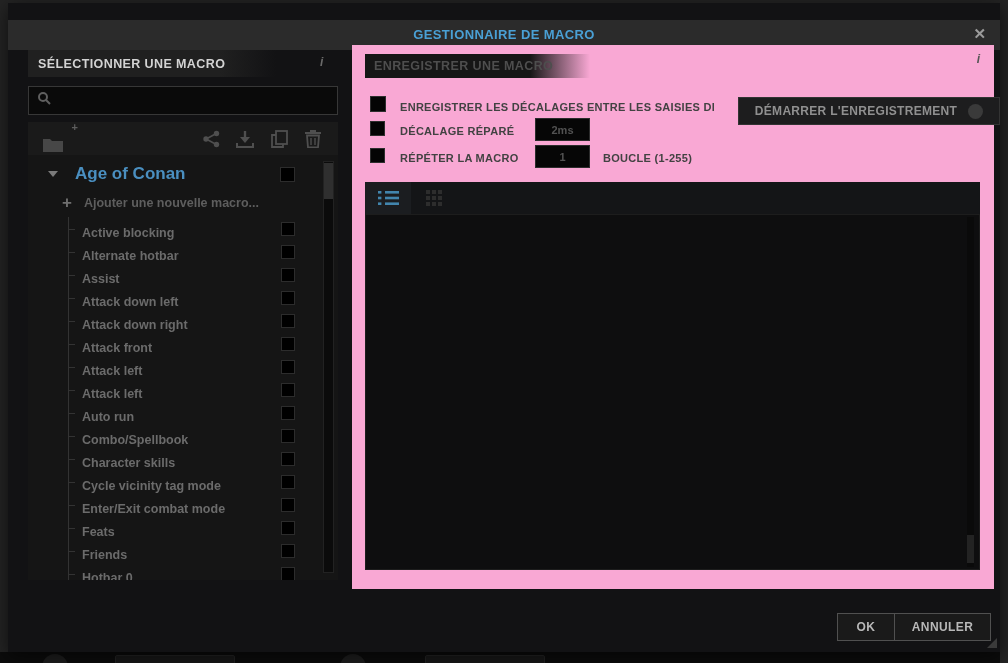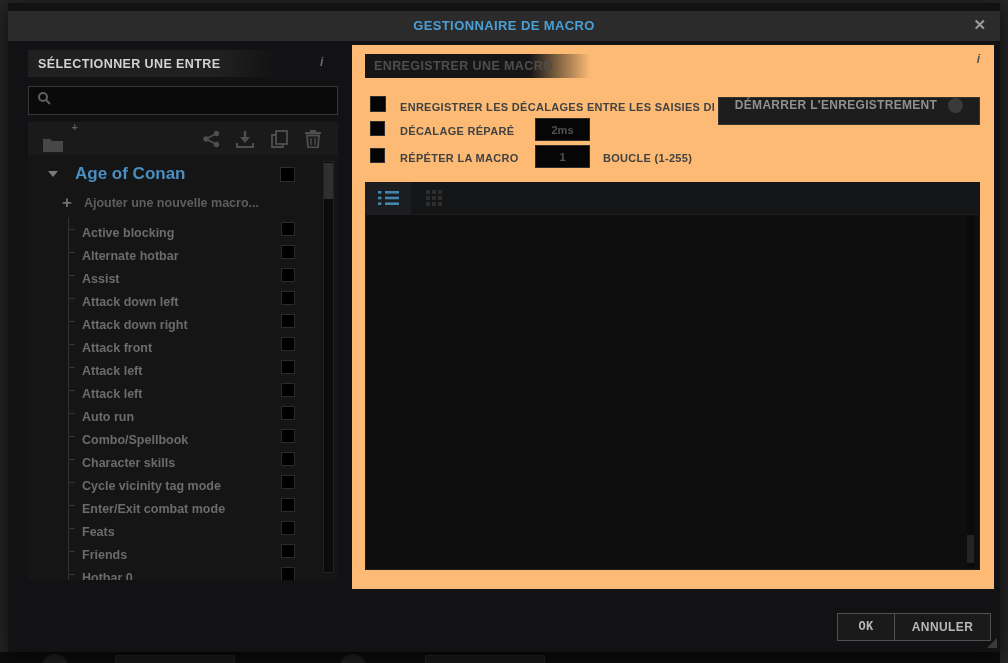--- a/index.html
+++ b/index.html
@@ -6,21 +6,21 @@
   body{width:1008px;height:663px;background:#242424;font-family:"Liberation Sans",sans-serif;overflow:hidden;position:relative;}
   *{box-sizing:border-box;}
 
   
   .backdrop{position:absolute;left:0;top:652px;width:1008px;height:11px;background:#0c0c0c;}
   .backdrop .knob{position:absolute;top:2px;width:26px;height:26px;border-radius:50%;background:#1e1e1e;}
   .backdrop .box{position:absolute;top:3px;height:14px;background:#181818;border:1px solid #232323;border-radius:2px;}
 
   
   .dialog{position:absolute;left:8px;top:3px;width:992px;height:649px;background:#121214;box-shadow:0 4px 18px rgba(0,0,0,.6);}
-  .titlebar{position:absolute;left:0;top:8px;width:100%;height:30px;background:#2b2b2b;}
+  .titlebar{position:absolute;left:0;top:17px;width:100%;height:30px;background:#2b2b2b;}
   .title{position:absolute;left:0;right:0;top:7px;text-align:center;color:#4aa0d5;font-weight:bold;font-size:13px;letter-spacing:.4px;}
   .close{position:absolute;right:14px;top:5px;color:#9b9b9b;font-size:15px;font-weight:bold;cursor:pointer;line-height:18px;}
 
   
   .lp-header{position:absolute;left:20px;top:47px;width:310px;height:27px;background:linear-gradient(to right,#202020 0%,#202020 62%,rgba(32,32,32,0) 80%);display:flex;align-items:center;padding-left:10px;}
   .lp-header .hd{color:#d3d3d3;font-weight:bold;font-size:12.5px;letter-spacing:.4px;}
   .info-i{position:absolute;color:#6a6a6a;font-weight:bold;font-size:12px;font-style:italic;}
   .lp-info{left:312px;top:52px;}
   .searchbox{position:absolute;left:20px;top:83px;width:310px;height:29px;background:#0a0a0a;border:1px solid #373737;display:flex;align-items:center;padding-left:8px;}
   .searchbox input{background:transparent;border:none;outline:none;color:#bbb;font-size:12px;width:260px;margin-left:8px;font-family:"Liberation Sans",sans-serif;}
@@ -40,42 +40,42 @@
   .row-item{height:23px;padding-left:40px;}
   .connector{position:absolute;left:40px;top:0;height:100%;width:9px;border-left:1px solid #333;}
   .connector::after{content:"";position:absolute;left:0;top:50%;width:6px;height:1px;background:#333;}
   .item-label{color:#6b6b6b;font-weight:bold;font-size:12.5px;margin-left:14px;margin-top:8px;}
   .cb{position:absolute;right:43px;width:14px;height:14px;background:#000;border:1px solid #2c2c2c;cursor:pointer;}
   .row-group .cb{width:15px;height:15px;}
   .scrolltrack{position:absolute;right:4px;top:6px;width:11px;height:412px;background:#0b0b0b;border:1px solid #222;}
   .scrollthumb{position:absolute;left:0;top:1px;width:9px;height:36px;background:#2f2f2f;}
 
   
-  .rp{position:absolute;left:344px;top:42px;width:642px;height:544px;background:#fdba74;}
+  .rp{position:absolute;left:344px;top:42px;width:642px;height:544px;background:#f9a8d4;}
   .rp-header{position:absolute;left:13px;top:9px;width:300px;height:24px;background:linear-gradient(to right,#161616 0%,#161616 55%,rgba(22,22,22,0) 75%);display:flex;align-items:center;padding-left:9px;}
   .rp-header .hd{color:#4e4e4e;font-weight:bold;font-size:12.5px;letter-spacing:.4px;}
   .rp-info{right:14px;top:7px;color:#555;}
   .rcb{position:absolute;width:16px;height:16px;background:#040404;border:1px solid #2e2e2e;cursor:pointer;}
   .rlabel{position:absolute;color:#424242;font-weight:bold;font-size:11px;letter-spacing:.3px;white-space:nowrap;}
   .clip{overflow:hidden;}
   .rinput{position:absolute;width:55px;height:23px;background:#060606;border:1px solid #2c2c2c;color:#525252;font-weight:bold;font-size:11px;text-align:center;outline:none;font-family:"Liberation Sans",sans-serif;}
-  .start-btn{position:absolute;left:366px;top:52px;width:262px;height:28px;background:#1d1d1e;border:1px solid #333;display:flex;justify-content:center;cursor:pointer;}
+  .start-btn{position:absolute;left:386px;top:52px;width:262px;height:28px;background:#1d1d1e;border:1px solid #333;display:flex;align-items:center;justify-content:center;cursor:pointer;}
   .start-btn .lbl{color:#909090;font-weight:bold;font-size:12px;letter-spacing:.3px;}
   .rec-dot{width:15px;height:15px;border-radius:50%;background:#3a3a3a;margin-left:11px;}
   .tabbar{position:absolute;left:13px;top:137px;width:615px;height:32px;background:#141517;display:flex;}
   .tab{width:46px;height:32px;display:flex;align-items:center;justify-content:center;cursor:pointer;}
   .tab.active{background:#1b1d20;}
   .editor{position:absolute;left:13px;top:169px;width:615px;height:356px;background:#0e0e0f;border:1px solid #1d1d1d;}
   .ed-track{position:absolute;right:5px;top:2px;width:7px;height:350px;background:#0a0a0a;}
   .ed-thumb{position:absolute;left:0;bottom:4px;width:7px;height:28px;background:#232323;}
 
   
   .footer-btns{position:absolute;left:829px;top:610px;display:flex;border:1px solid #505050;height:28px;}
   .fbtn{background:#1a1a1a;color:#b8b8b8;font-weight:bold;font-size:12px;letter-spacing:.4px;display:flex;align-items:center;justify-content:center;cursor:pointer;}
-  .fbtn.ok{width:57px;border-right:1px solid #505050;font-family:Liberation Mono, monospace;}
+  .fbtn.ok{width:57px;border-right:1px solid #505050;}
   .fbtn.cancel{width:95px;}
   .grip{position:absolute;right:3px;bottom:4px;width:0;height:0;border-left:10px solid transparent;border-bottom:10px solid #3a3a3a;}
   .rstrip{position:absolute;left:1000px;top:0;width:8px;height:663px;background:#242424;}
 </style>
 </head>
 <body>
 
 <div class="backdrop">
   <div class="knob" style="left:42px"></div>
   <div class="box" style="left:115px;width:120px"></div>
@@ -84,21 +84,21 @@
 </div>
 <div class="rstrip"></div>
 
 <div class="dialog">
   <div class="titlebar">
     <div class="title">GESTIONNAIRE DE MACRO</div>
     <div class="close">✕</div>
   </div>
 
   <div class="lp-header">
-    <span class="hd">SÉLECTIONNER UNE ENTRE</span>
+    <span class="hd">SÉLECTIONNER UNE MACRO</span>
   </div>
   <span class="info-i lp-info">i</span>
 
   <div class="searchbox">
     <span>
       <svg width="15" height="15" viewBox="0 0 15 15">
           <circle cx="6" cy="6" r="4" fill="none" stroke="#5f5f5f" stroke-width="2"></circle>
           <line x1="9" y1="9" x2="13" y2="13" stroke="#5f5f5f" stroke-width="2"></line>
         </svg>
     </span>

